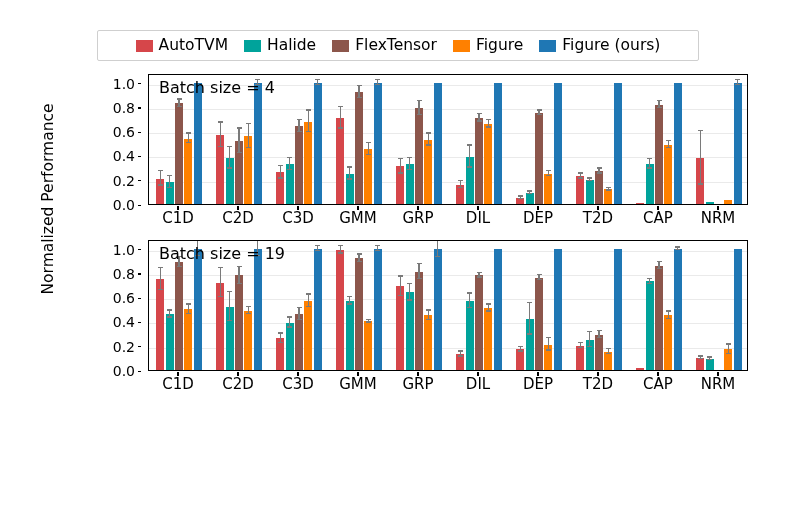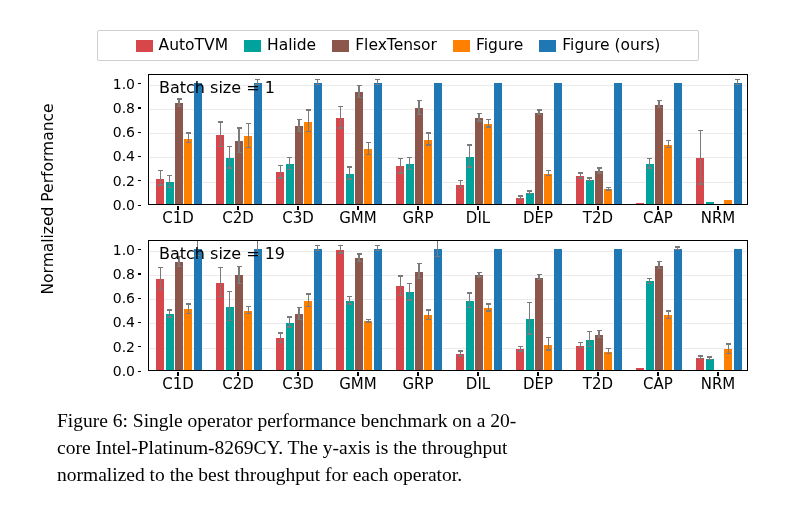--- a/index.html
+++ b/index.html
@@ -215,21 +215,21 @@
       </div>
       <div class="legend-item">
         <span class="legend-swatch" style="background: rgb(31, 119, 180);"></span>
         <span class="legend-label">Figure (ours)</span>
       </div>
     </div>
 
   <div class="ylabel">Normalized Performance</div>
 
   <div class="panel" id="panel-top">
-    <div class="panel-title">Batch size = 1</div>
+    <div class="panel-title">Batch size = 4</div>
     <div class="plotarea" id="plot-top">
         <div class="gridline" style="top: 106.74px;"></div>
         <div class="gridline" style="top: 82.48px;"></div>
         <div class="gridline" style="top: 58.22px;"></div>
         <div class="gridline" style="top: 33.96px;"></div>
         <div class="gridline" style="top: 9.7px;"></div>
         <div class="group" style="left: 0px; width: 60px;">
           <div class="bar" title="PyTorch C1D = 0.21" style="left: 7.3px; width: 8.2px; height: 25.47px; background: rgb(214, 70, 74);"></div>
           <div class="errbar" style="left: 10.7px; bottom: 18.19px; height: 14.56px;"></div>
           <div class="errcap" style="left: 8.9px; bottom: 32.75px;"></div>
@@ -700,19 +700,14 @@
       <div class="xtick" style="left: 390px; top: 5px;">DEP</div>
       <div class="xtickmark" style="left: 389.4px;"></div>
       <div class="xtick" style="left: 450px; top: 5px;">T2D</div>
       <div class="xtickmark" style="left: 449.4px;"></div>
       <div class="xtick" style="left: 510px; top: 5px;">CAP</div>
       <div class="xtickmark" style="left: 509.4px;"></div>
       <div class="xtick" style="left: 570px; top: 5px;">NRM</div>
       <div class="xtickmark" style="left: 569.4px;"></div>
     </div>
 
-  <div class="caption" id="caption">
-      <span>Figure 6: Single operator performance benchmark on a 20-</span>
-      <span>core Intel-Platinum-8269CY. The y-axis is the throughput</span>
-      <span>normalized to the best throughput for each operator.</span>
-    </div>
 
 </div>
 
 </body></html>

